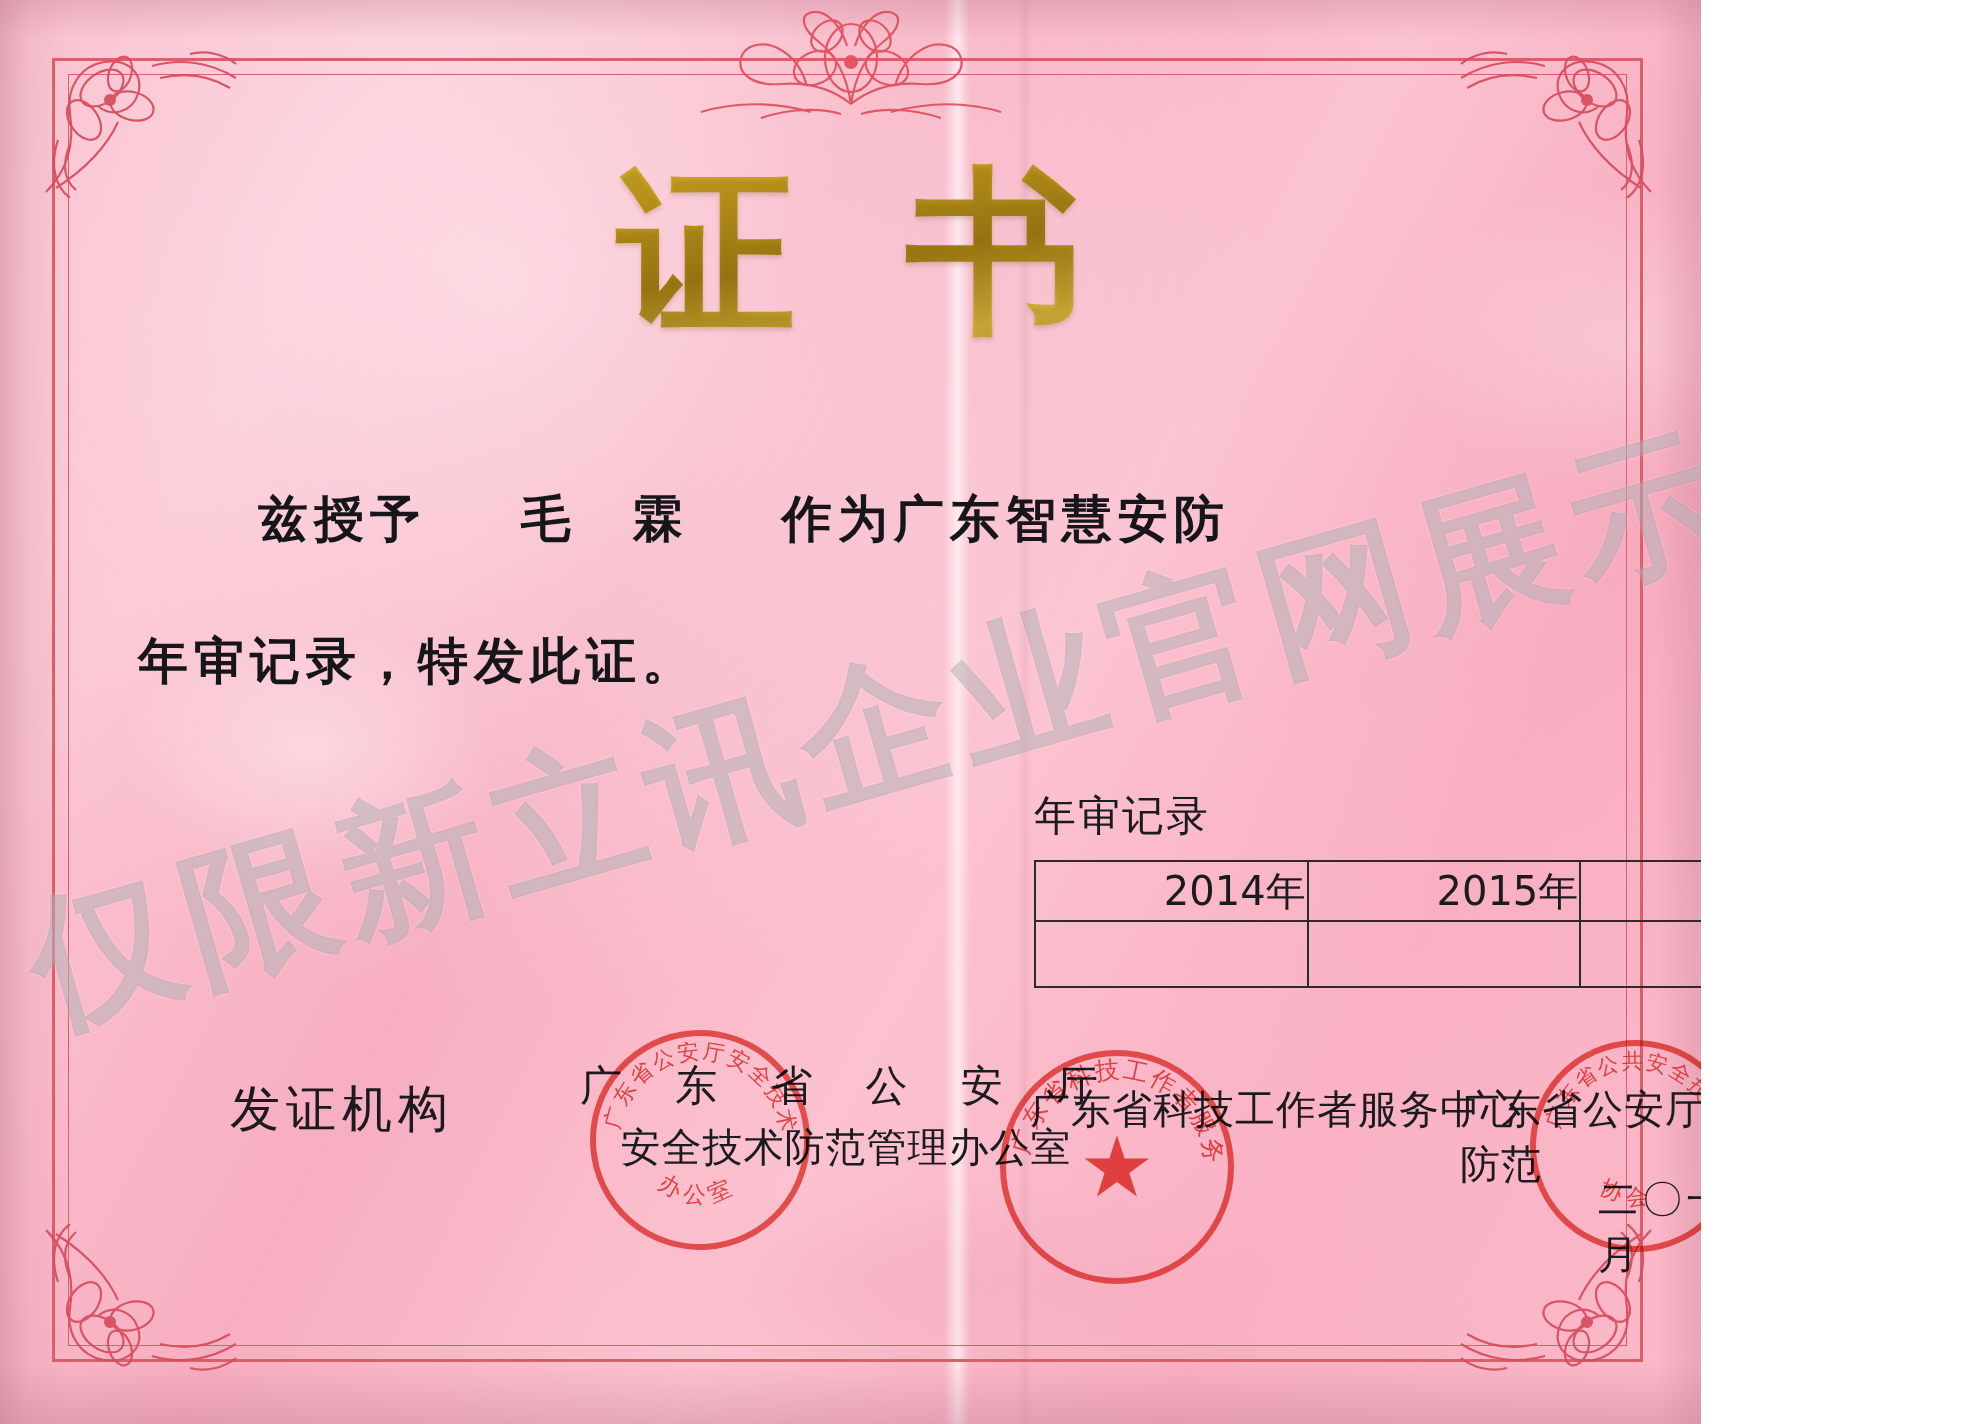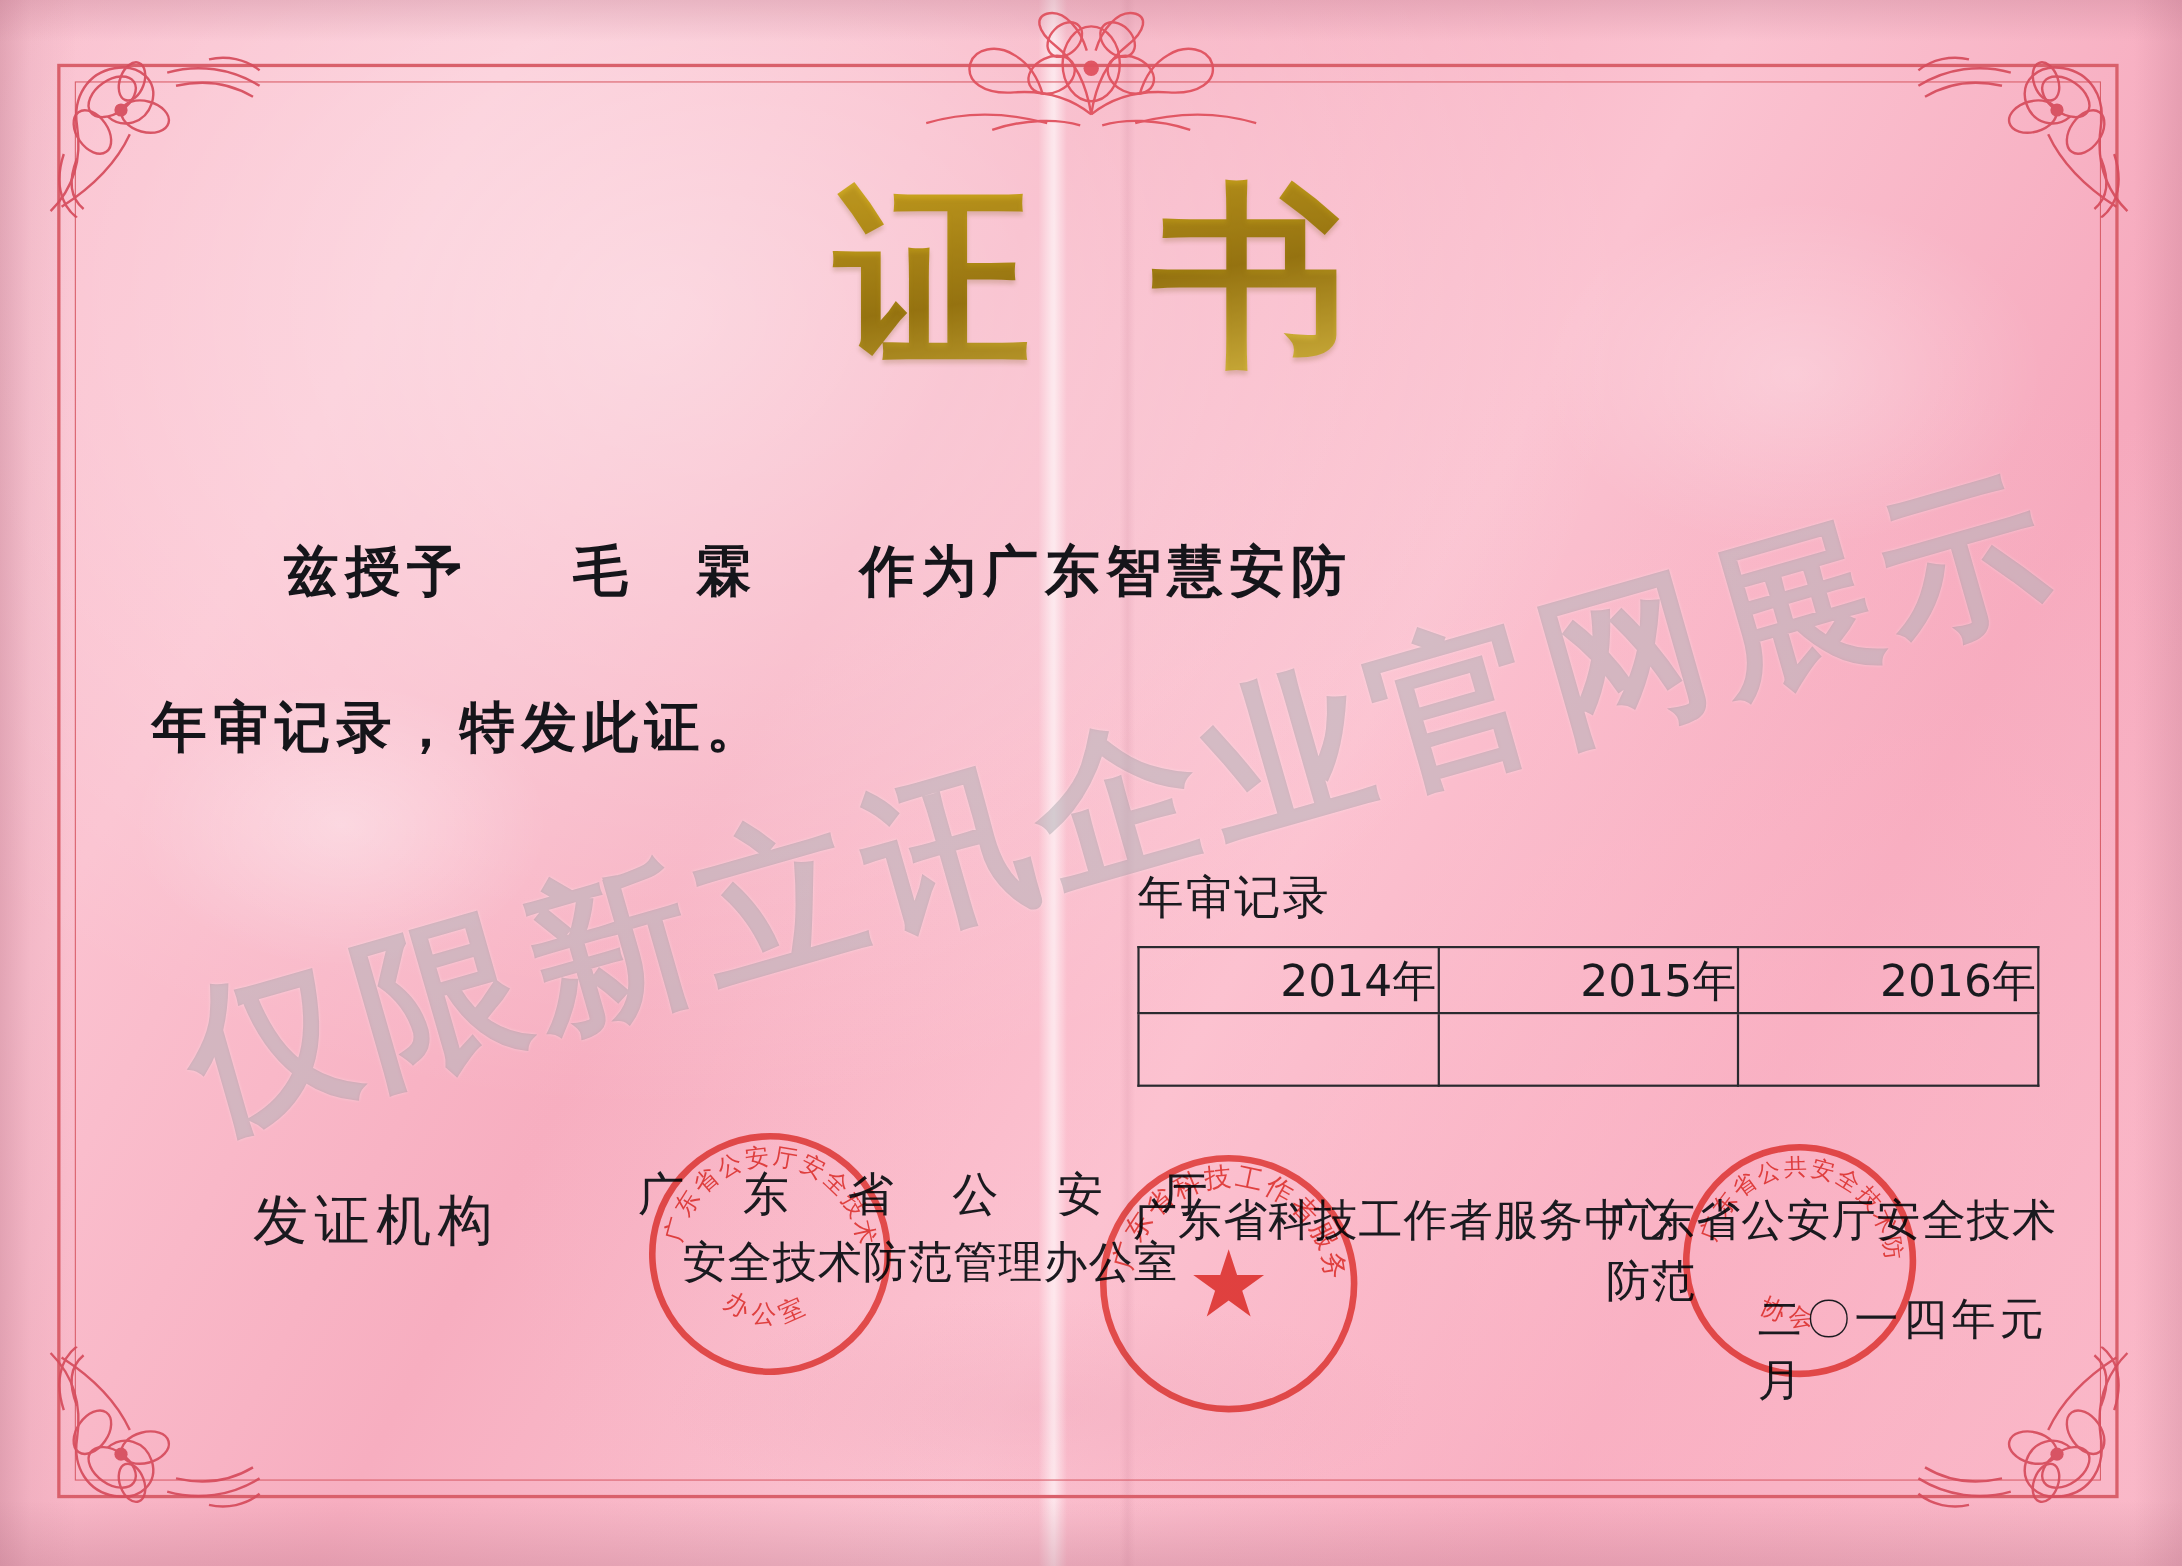--- a/index.html
+++ b/index.html
@@ -10,21 +10,21 @@
   body {
     width: 1984px;
     height: 1424px;
     overflow: hidden;
     font-family: "Liberation Sans", sans-serif;
   }
 
   
   #certificate {
     position: relative;
-    width: 1984px;
+    width: 1701px;
     height: 1424px;
     background:
       radial-gradient(ellipse at 30% 20%, rgba(255,255,255,0.45) 0%, rgba(255,255,255,0) 45%),
       radial-gradient(ellipse at 78% 78%, rgba(255,190,205,0.45) 0%, rgba(255,255,255,0) 50%),
       linear-gradient(118deg, #f9b9c9 0%, #fbc2d0 18%, #f7aec0 38%, #fbc3d1 58%, #f6a9bd 78%, #f9b8c8 100%);
     overflow: hidden;
   }
 
   
   .crease {

